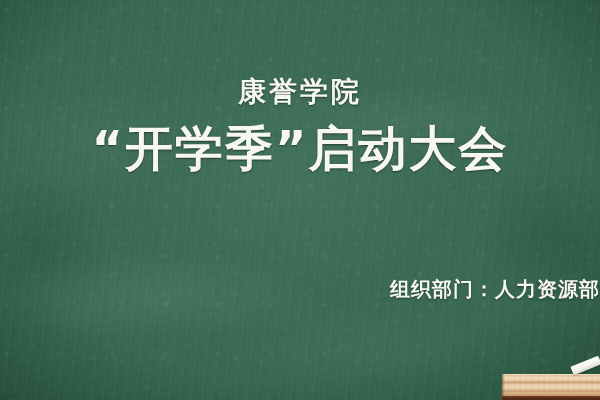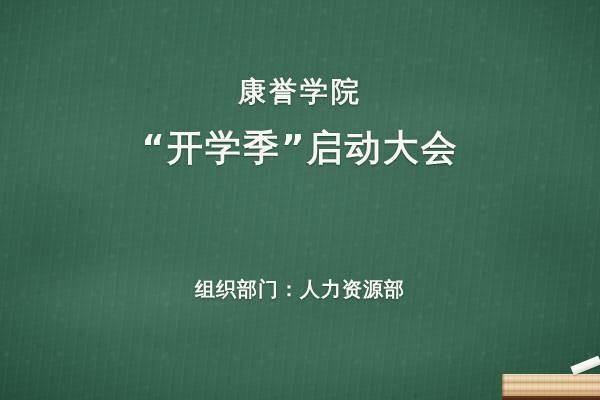--- a/index.html
+++ b/index.html
@@ -89,32 +89,33 @@
     top: 66px;
   }
   .title-line-1 {
     font-size: 28px;
     font-weight: bold;
     line-height: 52px;
     letter-spacing: 3px;
     text-shadow: 0 1px 2px rgba(0,0,0,0.42), 0 0 1px rgba(0,0,0,0.3);
   }
   .title-line-2 {
-    font-size: 36px;
+    font-size: 48px;
     font-weight: bold;
     line-height: 60px;
     letter-spacing: 2px;
     text-shadow: 0 1px 2px rgba(0,0,0,0.42), 0 0 1px rgba(0,0,0,0.3);
   }
 
   .subtitle-block {
     position: absolute;
     left: 0;
     right: 0;
     top: 276px;
+    text-align: right;
   }
   .subtitle-line {
     font-size: 20px;
     font-weight: bold;
     line-height: 26px;
     letter-spacing: 1px;
     text-shadow: 0 1px 2px rgba(0,0,0,0.40);
   }
 
   

